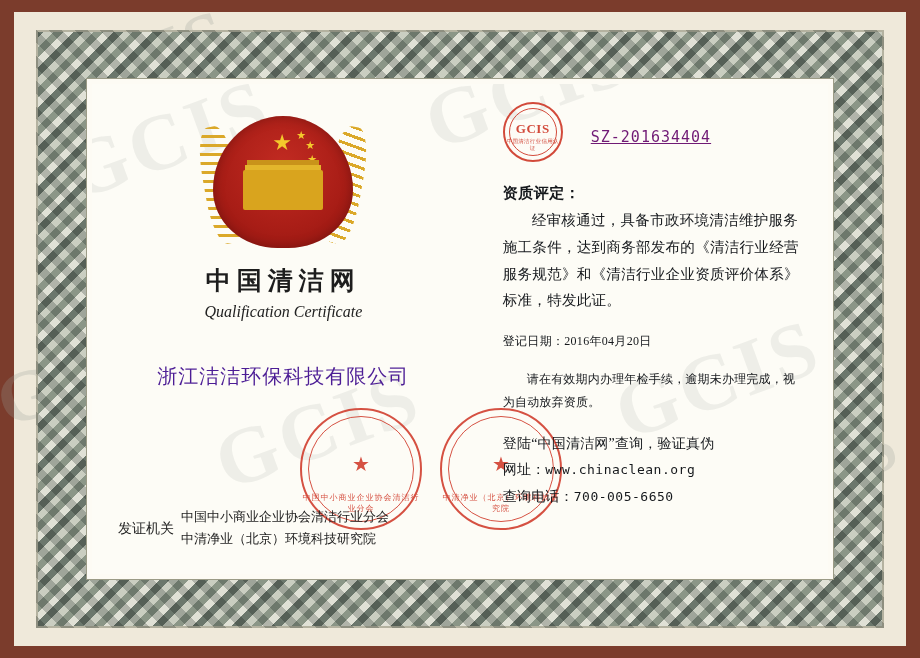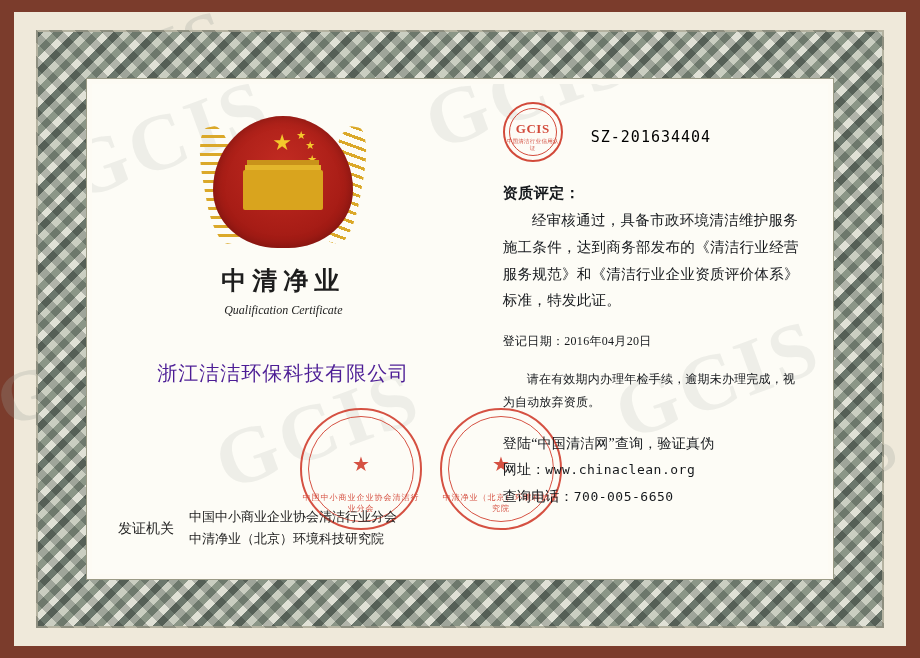--- a/index.html
+++ b/index.html
@@ -102,30 +102,30 @@
     opacity:.95;border-radius:40%;
   }
   .emblem .wheat-l{left:16px;transform:rotate(-10deg);}
   .emblem .wheat-r{right:16px;transform:rotate(10deg);}
 
   .title-cn{
     font-size:25px;font-weight:bold;color:#1d1d1d;letter-spacing:1px;line-height:1.45;
     margin:4px 0 0 0;
   }
   .title-cn2{font-size:25px;font-weight:bold;color:#1d1d1d;letter-spacing:6px;}
-  .title-en1{font-size:12px;color:#222;margin-top:6px;font-style:italic;}
+  .title-en1{font-size:16px;color:#222;margin-top:6px;font-style:italic;}
   .title-en2{font-size:12.5px;color:#222;margin-top:3px;letter-spacing:.2px;}
 
   .company{
     margin-top:42px;font-size:20px;color:#4c1d95;letter-spacing:1px;
   }
 
   .issuer-row{
     position:absolute;left:26px;bottom:24px;right:14px;
-    display:flex;align-items:flex-end;gap:15px;text-align:left;
+    display:flex;align-items:flex-end;gap:7px;text-align:left;
   }
   .issuer-label{font-size:14px;color:#1d1d1d;white-space:nowrap;padding-bottom:12px;}
   .issuer-lines{font-size:13px;color:#1d1d1d;line-height:1.7;}
 
   
   .seal{
     position:absolute;border-radius:50%;
     border:2.5px solid #d03a2a;color:#d03a2a;
     opacity:.88;
   }
@@ -157,21 +157,21 @@
   }
   .gcis-badge .lbl{
     position:absolute;left:0;right:0;top:17px;text-align:center;font-size:13px;font-weight:bold;letter-spacing:.5px;
   }
   .gcis-badge .sub{
     position:absolute;left:0;right:0;bottom:8px;text-align:center;font-size:5.5px;letter-spacing:.3px;
   }
   .certno{
     position:absolute;left:116px;top:44px;
     font-family:"DejaVu Sans Mono", monospace;
-    font-size:15px;color:#000000;letter-spacing:1px;
+    font-size:15px;color:#701a75;letter-spacing:1px;text-decoration:underline;
   }
   .rbody{position:absolute;left:28px;right:24px;top:88px;color:#15181c;margin-top:12px;}
   .h-eval{font-size:15px;font-weight:bold;letter-spacing:.5px;margin-bottom:4px;}
   .p-eval{font-size:14.5px;line-height:1.85;text-indent:2em;letter-spacing:.3px;}
   .dates{margin-top:16px;font-size:12px;line-height:1.85;letter-spacing:.3px;}
   .note{margin-top:16px;font-size:12px;line-height:1.85;text-indent:2em;letter-spacing:.2px;}
   .verify{margin-top:18px;font-size:14px;line-height:1.9;letter-spacing:.2px;}
   .mono{font-family:"DejaVu Sans Mono", monospace;font-size:13px;letter-spacing:.5px;}
 </style>
 </head>
@@ -204,21 +204,21 @@
         <div class="wheat-r"></div>
         <div class="shield"></div>
         <div class="star-big">★</div>
         <div class="star-s s1">★</div>
         <div class="star-s s2">★</div>
         <div class="star-s s3">★</div>
         <div class="star-s s4">★</div>
         <div class="gate"></div>
       </div>
 
-      <div class="title-cn2">中清净业</div>
+      <div class="title-cn2">中国清洁网</div>
       <div class="title-en1">Qualification Certificate</div>
 
       <div class="company">浙江洁洁环保科技有限公司</div>
 
       <div class="seal seal1">
         <div class="ring"></div>
         <div class="star">★</div>
         <div class="txt">中国中小商业企业协会清洁行业分会</div>
       </div>
       <div class="seal seal2">

